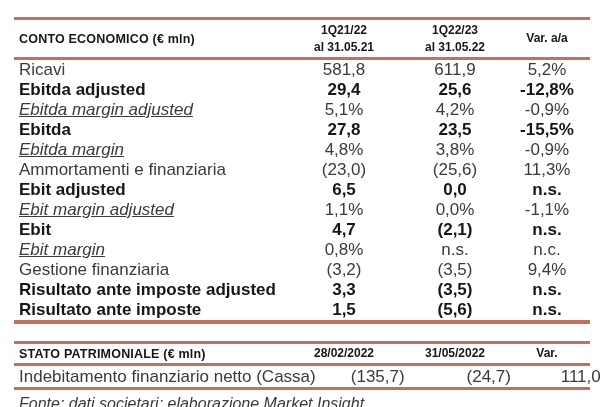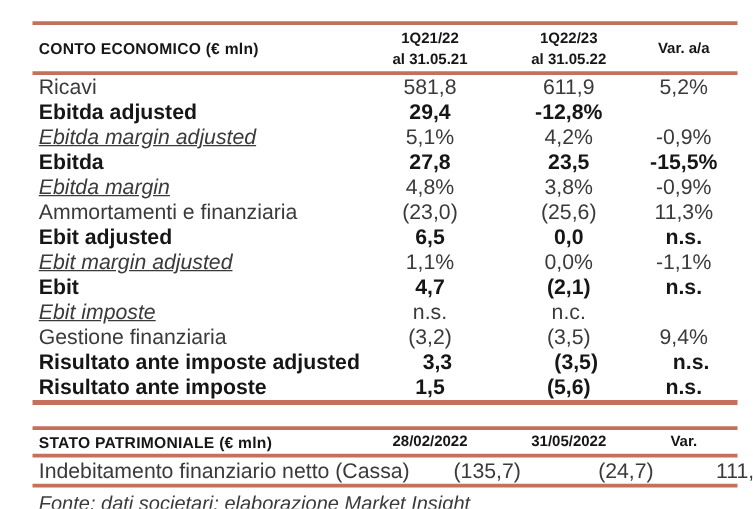--- a/index.html
+++ b/index.html
@@ -9,21 +9,21 @@
   }
   *{box-sizing:border-box;}
   html,body{margin:0;padding:0;}
   body{
     width:602px;height:407px;background:#ffffff;
     font-family:"Liberation Sans", sans-serif;
     color:var(--text);
   }
   .page{
     position:relative;width:602px;height:407px;background:#fff;
-    padding:17px 12px 0 26px;
+    padding:17px 12px 0 14px;
   }
   .grid-row{
     display:grid;
     grid-template-columns:1fr 124px 98px 86px;
     align-items:center;
   }
   
   .t1-head{
     border-top:3px solid var(--accent-line);
     border-bottom:3px solid var(--accent-line);
@@ -80,20 +80,21 @@
     <div class="t1-body">
       <div class="grid-row t-row regular">
         <div class="label">Ricavi</div>
         <div class="num">581,8</div>
         <div class="num">611,9</div>
         <div class="num">5,2%</div>
       </div>
       <div class="grid-row t-row bold">
         <div class="label">Ebitda adjusted</div>
         <div class="num">29,4</div>
+        <div class="num">25,6</div>
         <div class="num">-12,8%</div>
       </div>
       <div class="grid-row t-row italic">
         <div class="label">Ebitda margin adjusted</div>
         <div class="num">5,1%</div>
         <div class="num">4,2%</div>
         <div class="num">-0,9%</div>
       </div>
       <div class="grid-row t-row bold">
         <div class="label">Ebitda</div>
@@ -125,21 +126,22 @@
         <div class="num">0,0%</div>
         <div class="num">-1,1%</div>
       </div>
       <div class="grid-row t-row bold">
         <div class="label">Ebit</div>
         <div class="num">4,7</div>
         <div class="num">(2,1)</div>
         <div class="num">n.s.</div>
       </div>
       <div class="grid-row t-row italic">
-        <div class="label">Ebit imposte</div>
+        <div class="label">Ebit margin</div>
+        <div class="num">0,8%</div>
         <div class="num">n.s.</div>
         <div class="num">n.c.</div>
       </div>
       <div class="grid-row t-row regular">
         <div class="label">Gestione finanziaria</div>
         <div class="num">(3,2)</div>
         <div class="num">(3,5)</div>
         <div class="num">9,4%</div>
       </div>
       <div class="grid-row t-row bold">

